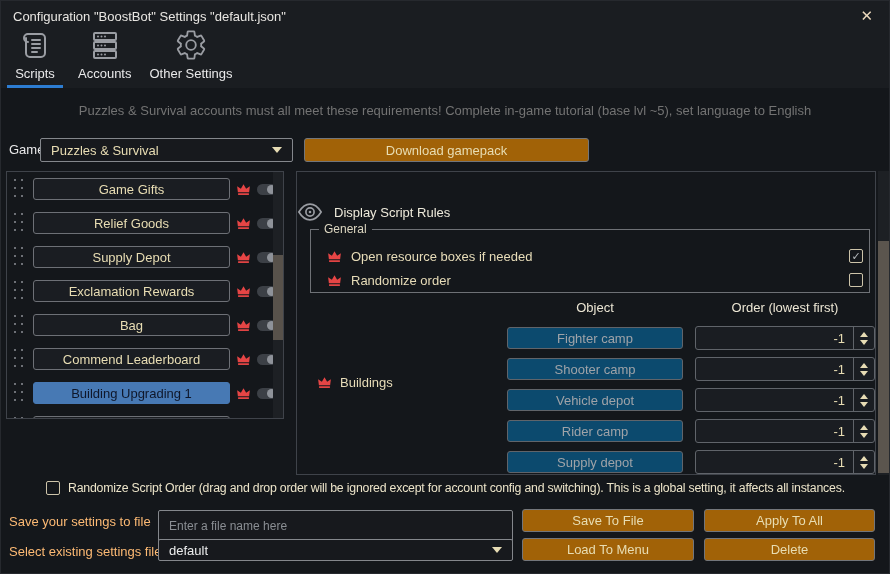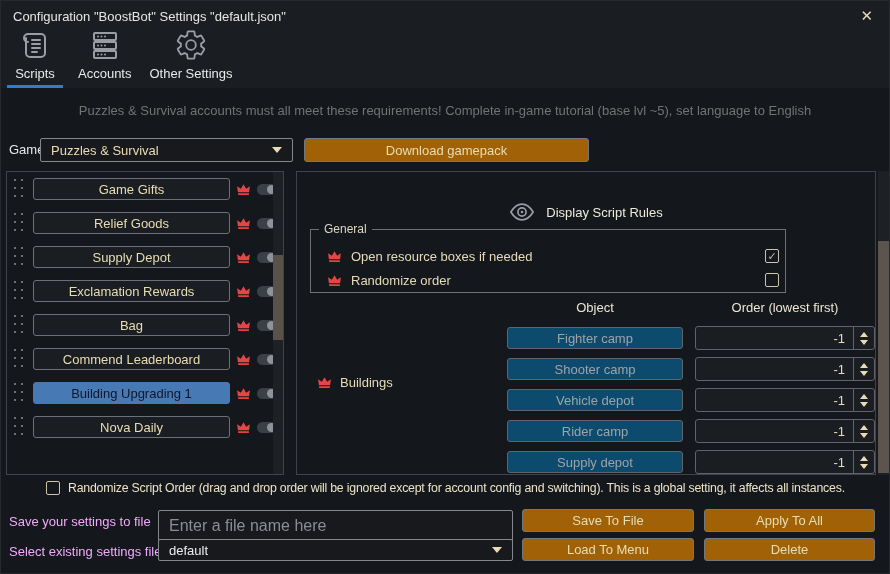--- a/index.html
+++ b/index.html
@@ -24,42 +24,42 @@
   .game-label{position:absolute;left:8px;top:141px;font-size:13px;color:#e9e9ea;}
   .boxfield{background:#17191d;border:1px solid #84878c;border-radius:2px;display:flex;
             align-items:center;font-size:13px;}
   .game-select{position:absolute;left:39px;top:137px;width:253px;height:24px;padding:0 10px;color:#e8ddb3;}
   .arrow-down{width:0;height:0;border-left:5px solid transparent;border-right:5px solid transparent;
               border-top:6px solid #e7dcb4;margin-left:auto;}
   .btn{background:#a16207;border:1px solid #73767b;border-radius:3px;color:#e8ddb3;font-size:13px;
        display:flex;align-items:center;justify-content:center;cursor:default;white-space:nowrap;}
   .download-btn{position:absolute;left:303px;top:137px;width:285px;height:24px;}
   
-  .list-panel{position:absolute;left:5px;top:170px;width:278px;height:304px;
+  .list-panel{position:absolute;left:5px;top:170px;width:278px;height:248px;
               border:1px solid #3f434a;overflow:hidden;}
   .script-item{height:34px;display:flex;align-items:center;padding-left:7px;}
   .drag-dots{width:11px;height:20px;display:grid;grid-template-columns:repeat(2,2px);
              grid-template-rows:repeat(3,2px);gap:6px 5px;}
   .drag-dots i{background:#6d7076;width:2px;height:2px;display:block;}
   .script-btn{margin-left:8px;width:197px;height:22px;background:#1a1d22;border:1px solid #6d7076;
               border-radius:3px;color:#e8ddb3;font-size:13px;display:flex;align-items:center;
               justify-content:center;padding:0;}
   .script-btn.selected{background:#4779b4;border-color:#4779b4;color:#0f172a;}
   .crown{margin-left:6px;flex:0 0 auto;}
   .toggle{margin-left:6px;width:20px;height:11px;border-radius:6px;background:#3c4046;position:relative;}
   .toggle::after{content:"";position:absolute;right:1px;top:1px;width:9px;height:9px;border-radius:50%;
                  background:#8e9299;}
   .vscroll{position:absolute;width:10px;background:#1d2024;}
   .vscroll .thumb{position:absolute;left:0;right:0;background:#58524b;}
   .list-scroll{right:0;top:0;bottom:0;}
   
   .rules-panel{position:absolute;left:295px;top:170px;width:580px;height:304px;border:1px solid #3f434a;}
   .rules-header{position:absolute;top:27px;left:0;right:0;display:flex;align-items:center;
-                justify-content:center;gap:11px;color:#eeeadb;font-size:13px;}
-  .general-box{position:absolute;left:13px;top:57px;width:476px;height:64px;border:1px solid #6e7176;}
+                gap:11px;color:#eeeadb;font-size:13px;}
+  .general-box{position:absolute;left:13px;top:57px;width:560px;height:64px;border:1px solid #6e7176;}
   .legend{position:absolute;top:-8px;left:8px;background:#14171b;padding:0 5px;font-size:12px;color:#ded8c2;}
   .gen-row{position:absolute;left:10px;right:6px;height:20px;display:flex;align-items:center;gap:9px;}
   .gen-label{font-size:13px;color:#e7dcb8;}
   .checkbox{width:14px;height:14px;border:1px solid #cdc4aa;border-radius:2px;display:flex;
             align-items:center;justify-content:center;background:transparent;flex:0 0 auto;}
   .check-glyph{display:none;color:#b6babe;font-size:11px;font-weight:bold;line-height:1;}
   .checkbox.on .check-glyph{display:block;}
   .ml-auto{margin-left:auto;}
   .buildings-label{position:absolute;left:14px;top:203px;display:flex;align-items:center;gap:8px;
                    color:#e7dcb8;font-size:13px;}
@@ -78,23 +78,23 @@
              align-items:center;justify-content:center;gap:3px;}
   .tri-up{width:0;height:0;border-left:4px solid transparent;border-right:4px solid transparent;
           border-bottom:5px solid #e7dcb4;}
   .tri-down{width:0;height:0;border-left:4px solid transparent;border-right:4px solid transparent;
             border-top:5px solid #e7dcb4;}
   .panel-scroll{left:877px;top:170px;height:304px;position:absolute;width:12px;background:#1d2024;}
   .panel-scroll .thumb{position:absolute;left:0;right:0;background:#5b554e;}
   
   .footer-check{position:absolute;left:45px;top:480px;display:flex;align-items:flex-start;gap:8px;}
   .footer-check-label{font-size:12.3px;letter-spacing:-0.2px;color:#ece4c9;white-space:nowrap;}
-  .row-label{position:absolute;left:8px;font-size:13px;color:#f0abfc;}
+  .row-label{position:absolute;left:8px;font-size:13px;color:#fdba74;}
   .file-input{position:absolute;left:157px;top:509px;width:355px;height:22px;background:#17191d;
-              border:1px solid #84878c;border-radius:2px;color:#e9e9ea;font-size:16px;padding:15px 10px;outline:none;}
+              border:1px solid #84878c;border-radius:2px;color:#e9e9ea;font-size:12px;padding:15px 10px;outline:none;}
   .file-input::placeholder{color:#8a8e93;}
   .settings-select{position:absolute;left:157px;top:538px;width:355px;height:22px;padding:0 10px;color:#eceded;}
   .b-save{position:absolute;left:521px;top:508px;width:172px;height:23px;}
   .b-apply{position:absolute;left:703px;top:508px;width:171px;height:23px;}
   .b-load{position:absolute;left:521px;top:537px;width:172px;height:23px;}
   .b-delete{position:absolute;left:703px;top:537px;width:171px;height:23px;}
   svg{display:block;}
 </style>
 </head>
 <body>

